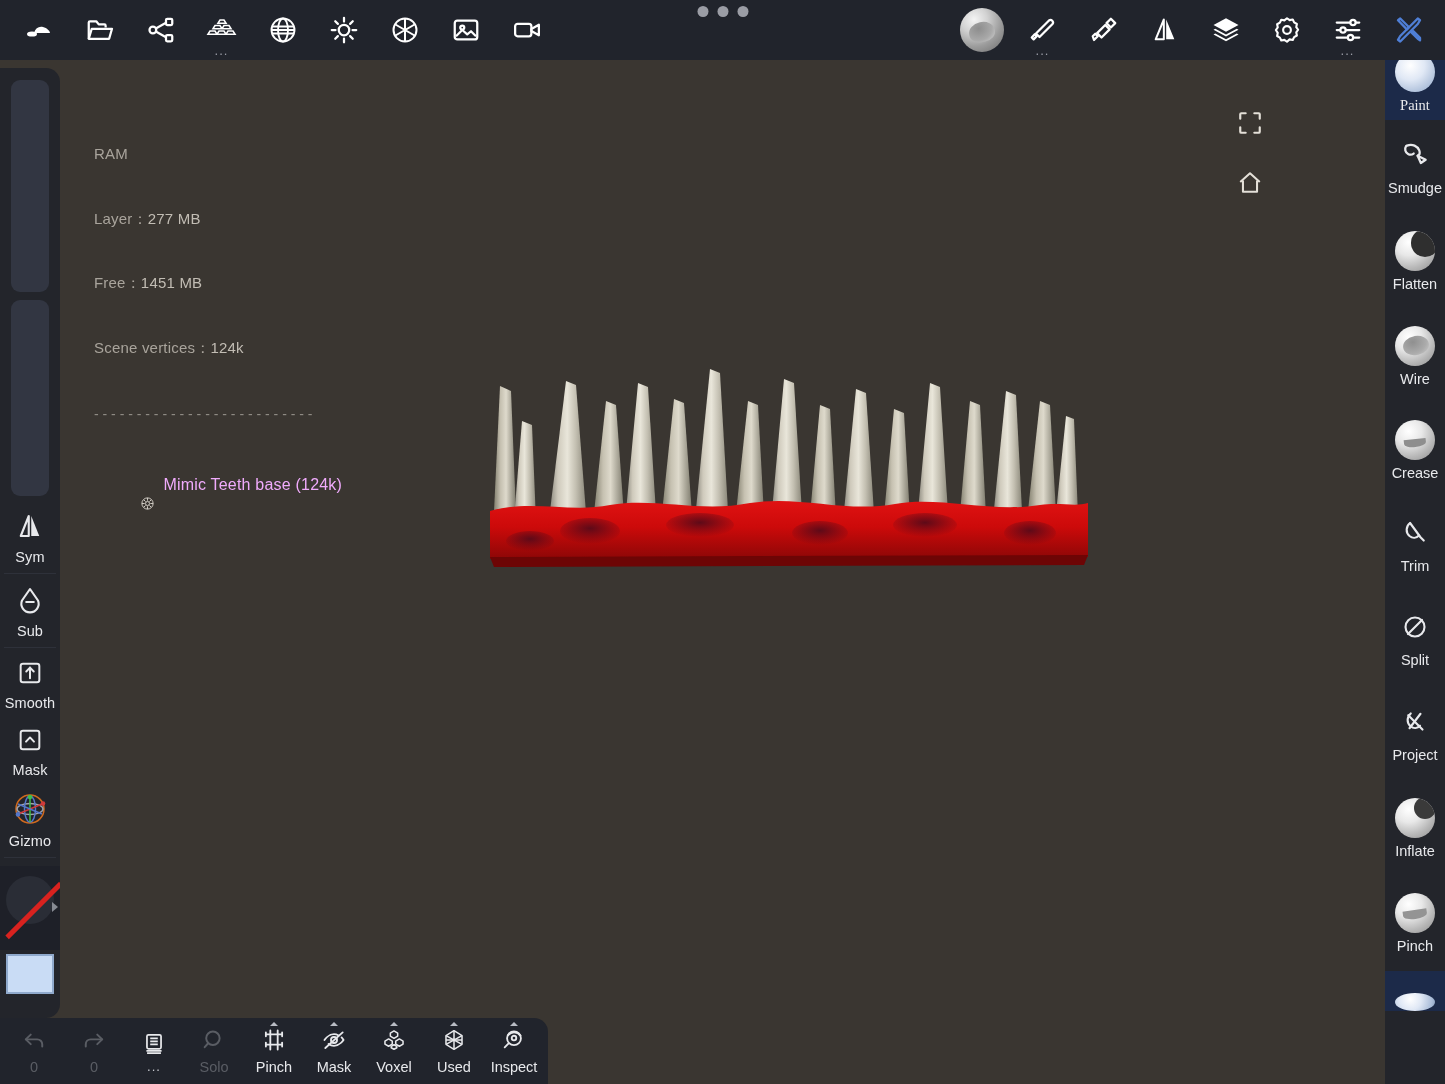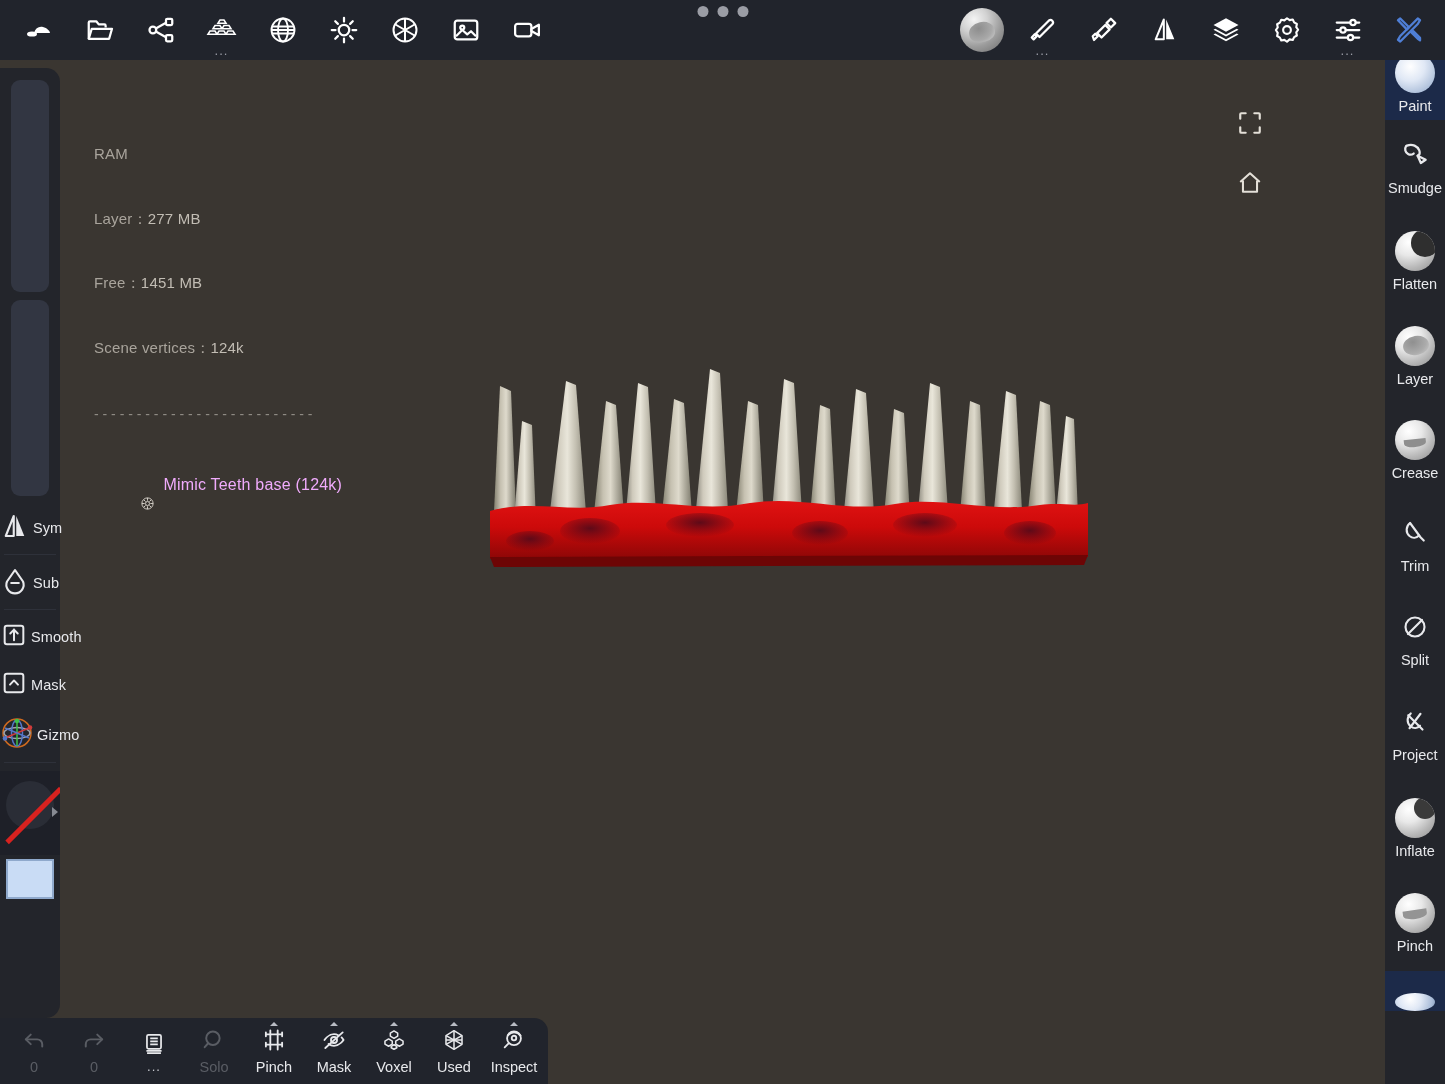--- a/index.html
+++ b/index.html
@@ -59,21 +59,21 @@
     background: #23252b; border-radius: 0 14px 14px 0;
     display: flex; flex-direction: column; align-items: center;
   }
   .slider-track {
     width: 38px; border-radius: 9px; background: #323642; margin-top: 10px;
   }
   .slider-track.one { height: 212px; margin-top: 12px; }
   .slider-track.two { height: 196px; margin-top: 8px; }
   .lp-item {
     width: 60px; padding-top: 8px; padding-bottom: 6px;
-    display: flex; flex-direction: row; align-items: center; gap: 3px; cursor: pointer;
+    display: flex; flex-direction: column; align-items: center; gap: 3px; cursor: pointer;
   }
   .lp-label { font-size: 14.5px; color: #e8e9ec; letter-spacing: .1px; }
   .lp-sep { width: 52px; height: 1px; background: #2e313a; margin: 2px 0; }
   .alpha-swatch {
     width: 60px; height: 84px; background: #1e2028; position: relative; overflow: hidden;
     margin-top: 6px;
   }
   .alpha-swatch .circ {
     position: absolute; left: 6px; top: 10px; width: 48px; height: 48px;
     border-radius: 50%; background: #2a2d36;
@@ -95,21 +95,21 @@
   
   #rightpanel {
     position: absolute; right: 0; top: 60px; width: 60px; height: 1024px;
     background: #23252b; overflow: hidden;
   }
   .rp-item {
     width: 60px; height: 94.5px;
     display: flex; flex-direction: column; align-items: center; justify-content: center;
     gap: 5px; cursor: pointer;
   }
-  .rp-item.selected { background: #1c2a49; }
+  .rp-item.selected { background: #1c2a49; font-family: Liberation Serif, serif; }
   .rp-label { font-size: 14.5px; color: #e8e9ec; }
   .brush-ball {
     width: 40px; height: 40px; border-radius: 50%;
     background: radial-gradient(circle at 34% 28%, #ffffff 0%, #e8e8e8 34%, #b8b8b8 66%, #8a8a8a 100%);
     position: relative; overflow: hidden;
   }
   .bb-flatten::after {
     content: ""; position: absolute; right: -4px; top: -2px; width: 28px; height: 28px;
     border-radius: 50%; background: #2f2f2f;
   }
@@ -499,21 +499,21 @@
       <span class="rp-label">Smudge</span>
     </div>
 
     <div class="rp-item">
       <div class="brush-ball bb-flatten"></div>
       <span class="rp-label">Flatten</span>
     </div>
 
     <div class="rp-item">
       <div class="brush-ball bb-layer"></div>
-      <span class="rp-label">Layer</span>
+      <span class="rp-label">Wire</span>
     </div>
 
     <div class="rp-item">
       <div class="brush-ball bb-crease"></div>
       <span class="rp-label">Crease</span>
     </div>
 
     <div class="rp-item">
       <span>
         <svg width="30" height="32" viewBox="0 0 24 24" fill="none" stroke="#e8e9ec" stroke-width="1.7" stroke-linejoin="round" stroke-linecap="round">

